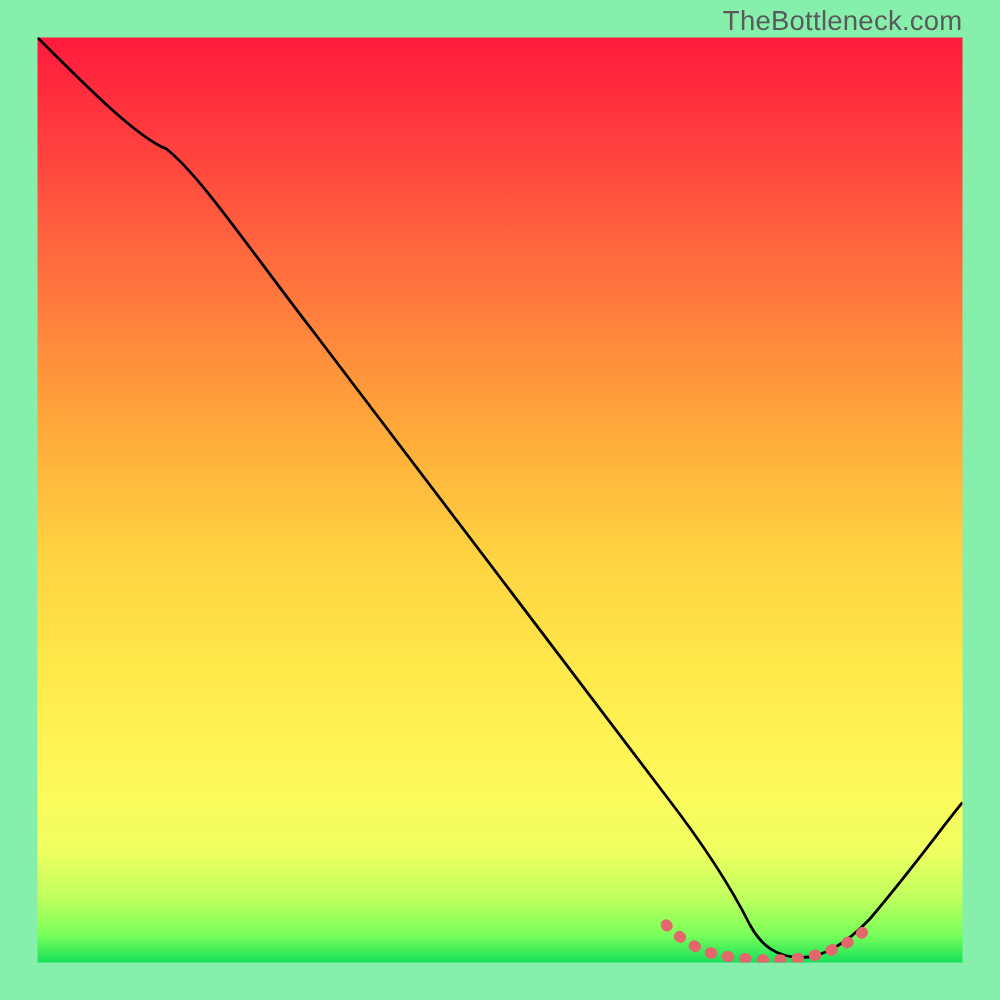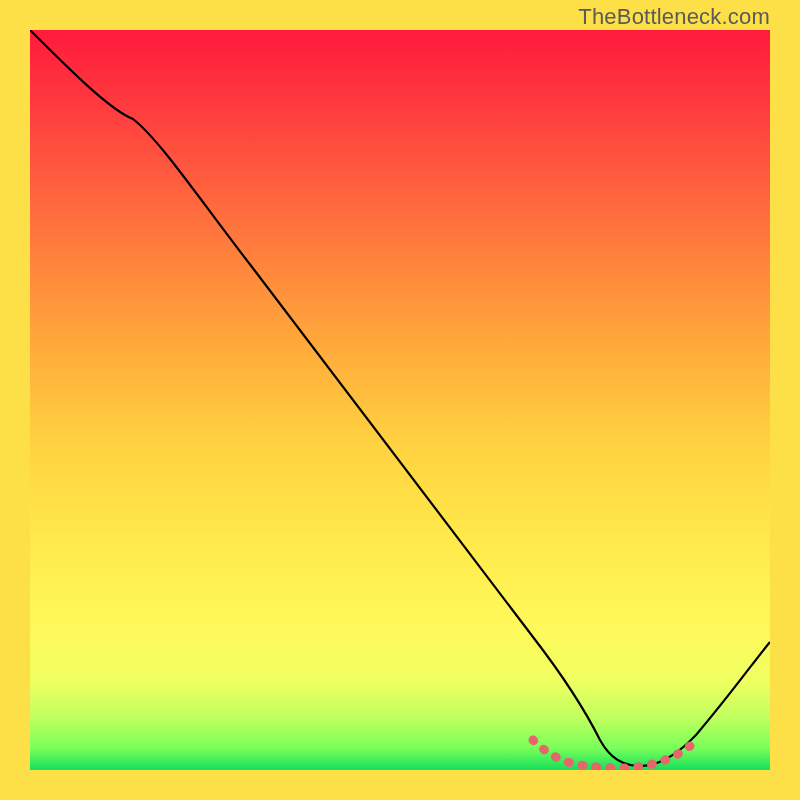--- a/index.html
+++ b/index.html
@@ -9,21 +9,21 @@
     height: 800px;
     background: #000000;
     overflow: hidden;
   }
   .frame {
     position: absolute;
     top: 0;
     left: 0;
     width: 800px;
     height: 800px;
-    background: #fde047;
+    background: #86efac;
   }
   .plot-area {
     position: absolute;
     left: 30px;
     top: 30px;
     width: 740px;
     height: 740px;
   }
   .gradient {
     position: absolute;

